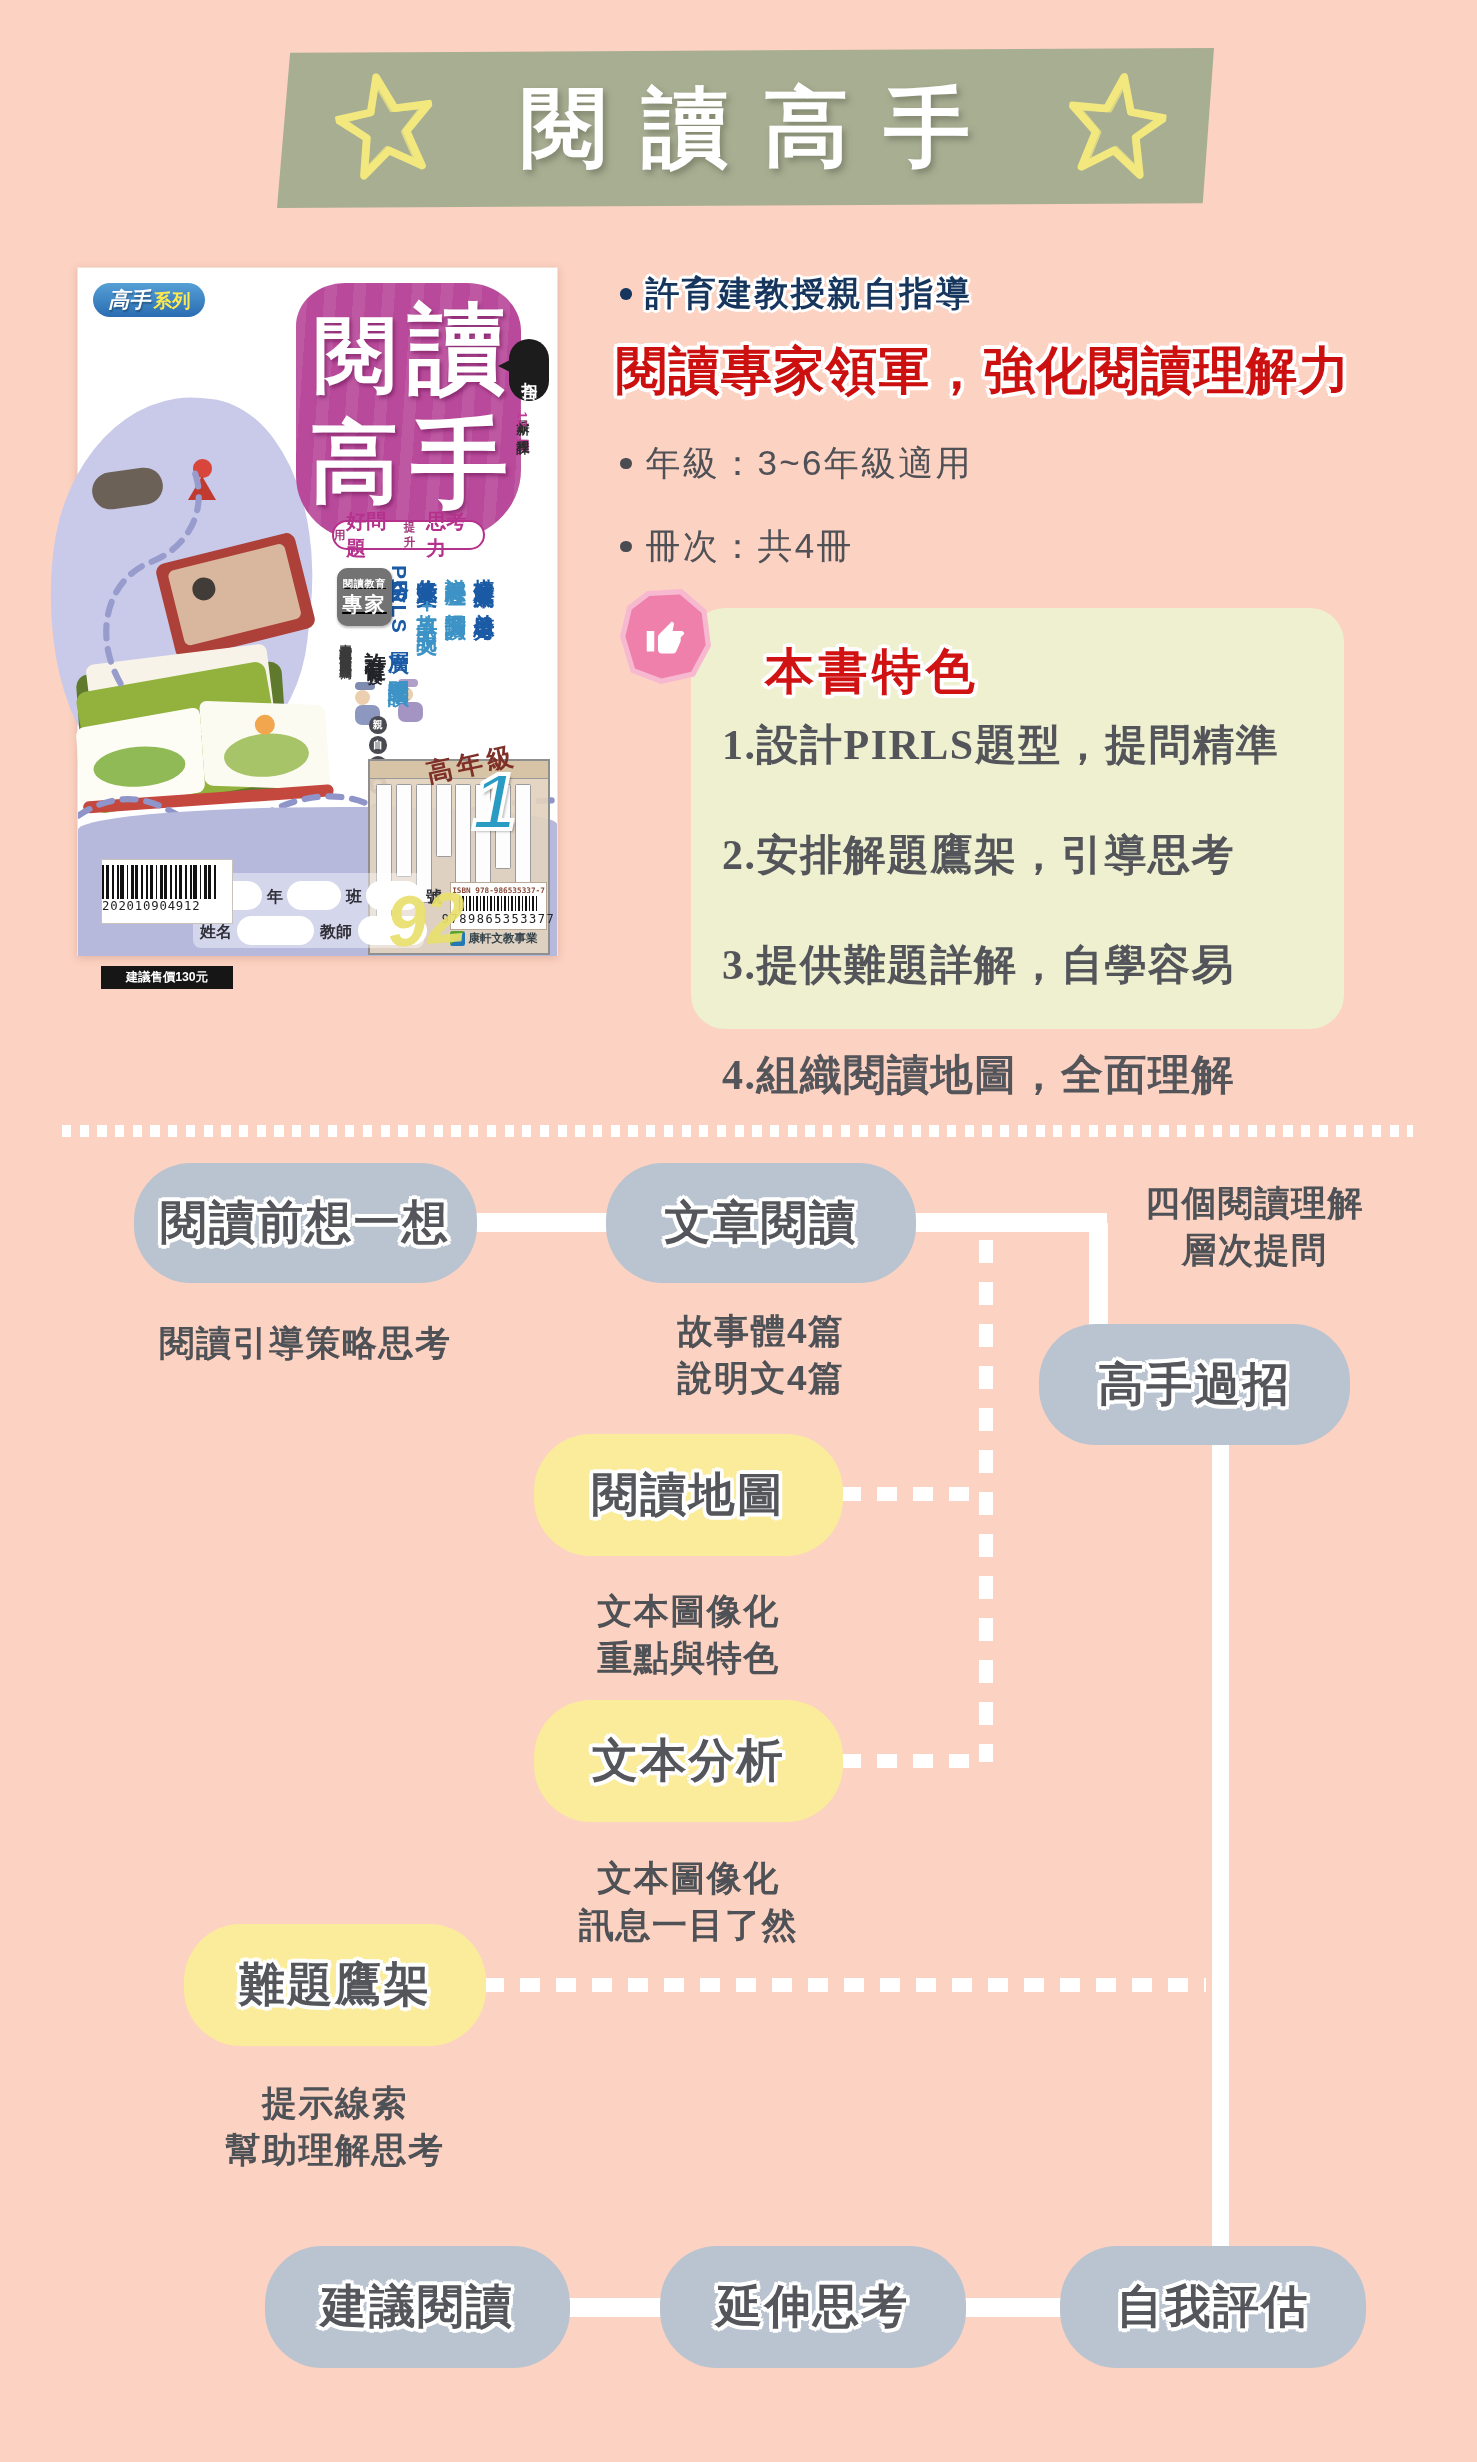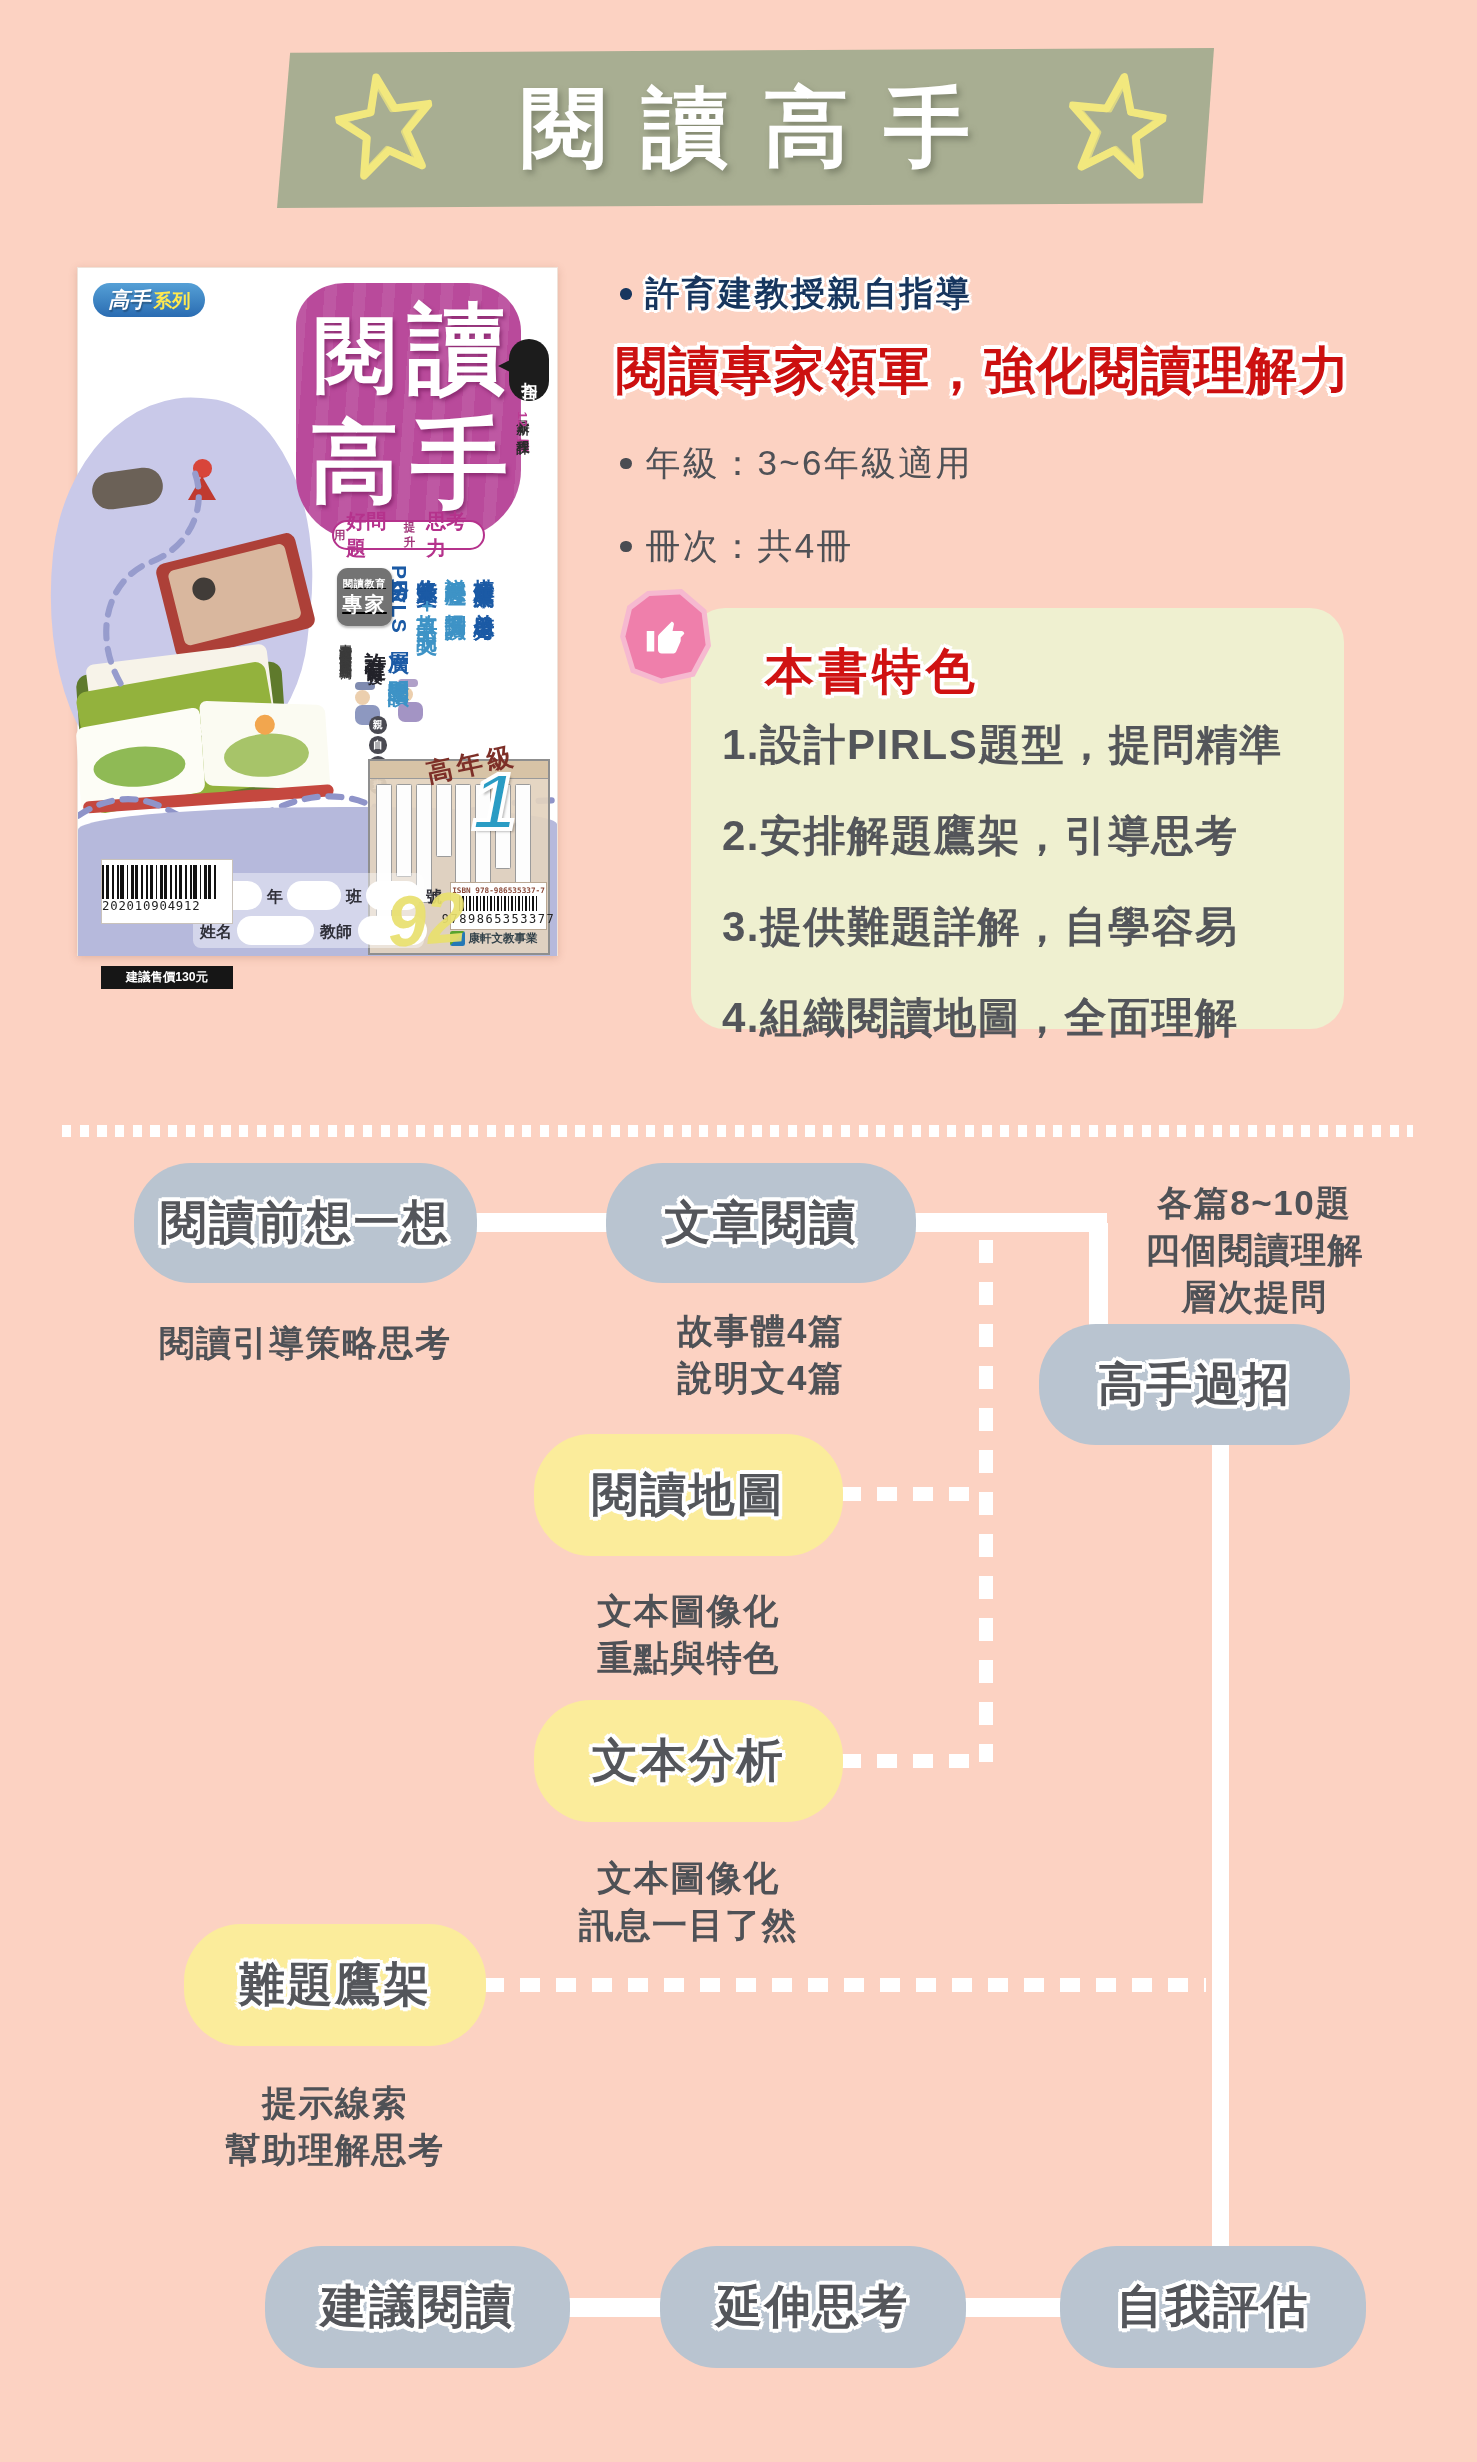--- a/index.html
+++ b/index.html
@@ -148,21 +148,21 @@
 
   
   .feat-box{left:691px;top:608px;width:653px;height:421px;background:#eff0d0;border-radius:34px;}
   .thumb-badge{left:620px;top:589px;width:91px;height:95px;z-index:3;}
   .tb-outer{position:absolute;inset:0;background:#f6b9d0;
         clip-path:polygon(30% 2%,68% 0%,95% 22%,100% 60%,82% 92%,45% 100%,12% 88%,0% 50%,8% 18%);}
   .tb-inner{position:absolute;inset:5.4px;background:#ef7fab;
         clip-path:polygon(30% 2%,68% 0%,95% 22%,100% 60%,82% 92%,45% 100%,12% 88%,0% 50%,8% 18%);
         display:flex;align-items:center;justify-content:center;}
   .feat-title{position:absolute;left:74px;top:31px;font-size:49px;color:#d01212;letter-spacing:4.6px;}
-  .feat-items{position:absolute;left:31px;top:109px;display:flex;flex-direction:column;gap:35px;}
+  .feat-items{position:absolute;left:31px;top:109px;display:flex;flex-direction:column;gap:54px;font-family:Liberation Serif, serif;}
   .feat-items div{font-size:42px;color:#53555a;letter-spacing:1.5px;}
 
   
   .divider{left:62px;top:1125px;width:1351px;height:11.5px;
         background:repeating-linear-gradient(90deg,#fff 0 9.2px,rgba(255,255,255,0) 9.2px 17.7px);}
 
   
   .bubble{display:flex;align-items:center;justify-content:center;border-radius:57px;
         font-size:46px;color:#54565b;letter-spacing:2.3px;z-index:2;}
   .bub-gray{background:#b9c4d0;}
@@ -382,21 +382,20 @@
   <div class="abs bubble bub-gray ow-m" style="left:265px;top:2246px;width:305px;height:122px;">建議閱讀</div>
   <div class="abs bubble bub-gray ow-m" style="left:660px;top:2246px;width:306px;height:122px;">延伸思考</div>
   <div class="abs bubble bub-gray ow-m" style="left:1060px;top:2246px;width:306px;height:122px;">自我評估</div>
 
   <div class="abs cap" style="left:134px;top:1319px;width:343px;">閱讀引導策略思考</div>
   <div class="abs cap" style="left:606px;top:1307px;width:310px;">
     <div>故事體4篇</div>
     <div>說明文4篇</div>
   </div>
   <div class="abs cap" style="left:1093px;top:1179px;width:323px;">
-    <div>各篇8~10題</div>
     <div>四個閱讀理解</div>
     <div>層次提問</div>
   </div>
   <div class="abs cap" style="left:534px;top:1587px;width:309px;">
     <div>文本圖像化</div>
     <div>重點與特色</div>
   </div>
   <div class="abs cap" style="left:534px;top:1854px;width:309px;">
     <div>文本圖像化</div>
     <div>訊息一目了然</div>

